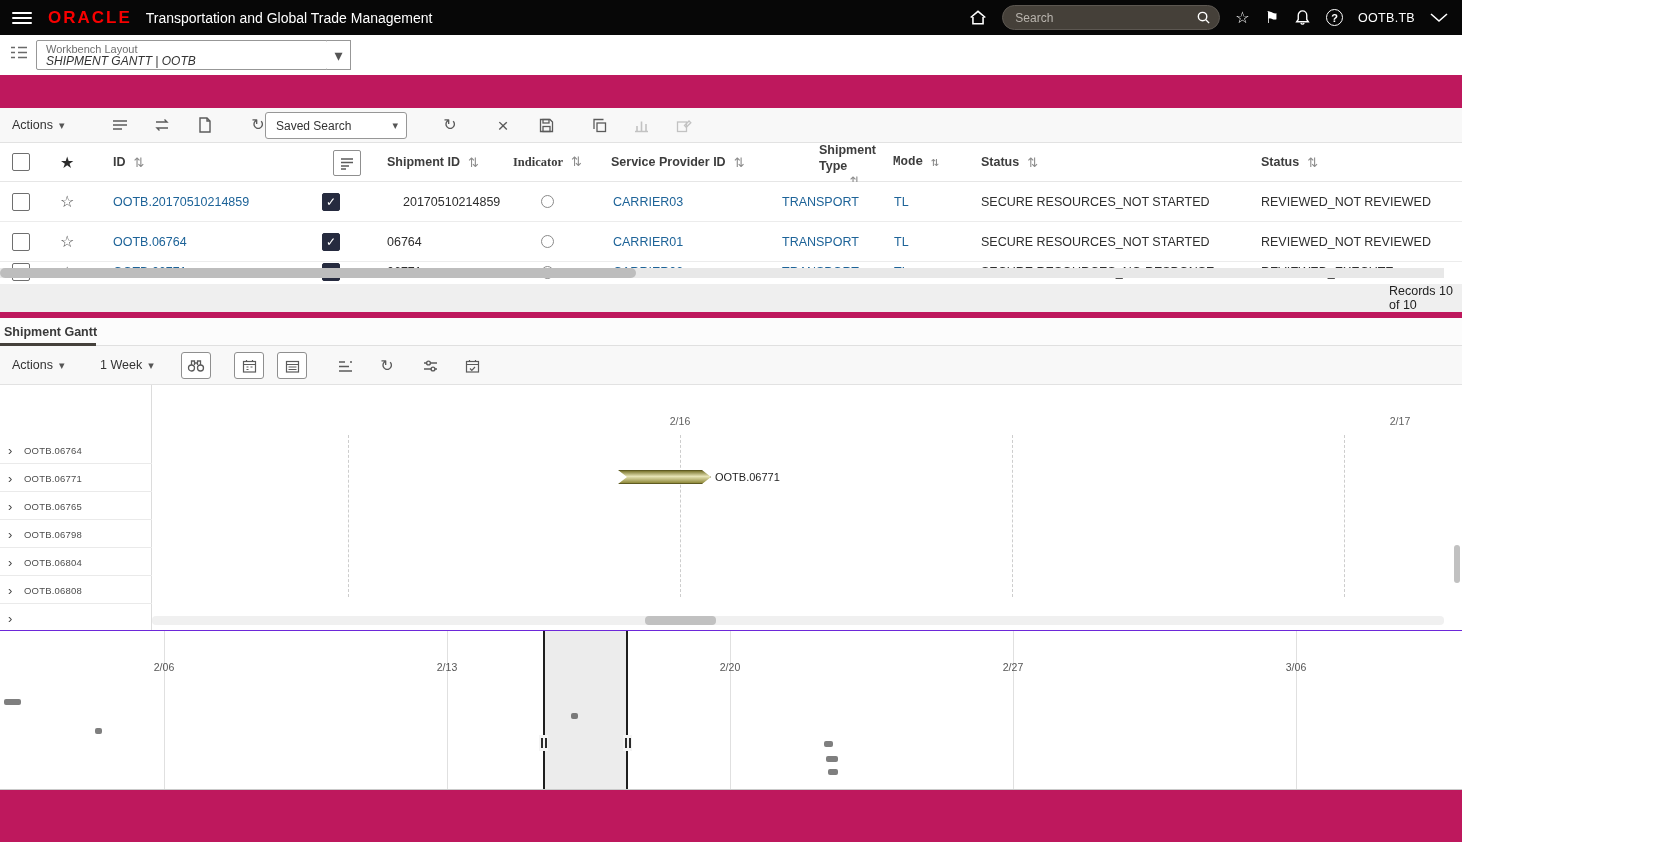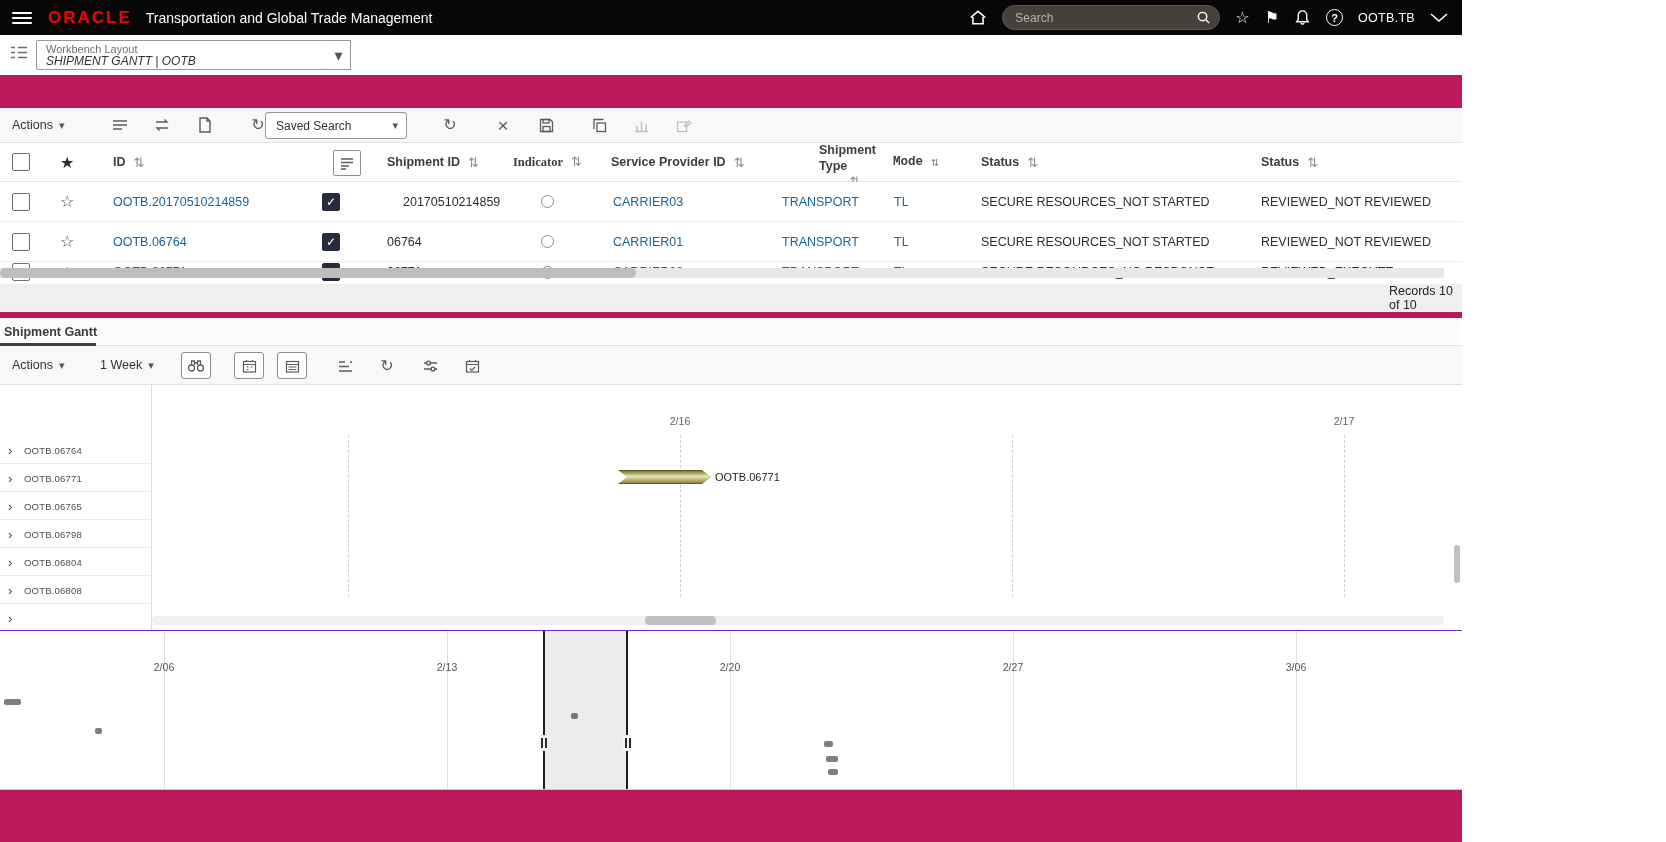--- a/index.html
+++ b/index.html
@@ -414,21 +414,21 @@
     <span class="right-ctl" style="left:1538px;width:22px;">
       <svg width="16" height="16" viewBox="0 0 16 16" fill="none" stroke="#5b5b5b" stroke-width="1.4">
           <rect x="2" y="5" width="9" height="9"></rect>
           <path d="M7 2h7v7M14 2 8.5 7.5"></path>
         </svg>
     </span>
   </div>
 
   <div class="gantt-body">
     <div class="g-axis-label" style="left:656px;">2/16</div>
-    <div class="g-axis-label" style="left:1320px;">2/17</div>
+    <div class="g-axis-label" style="left:1376px;">2/17</div>
     <div class="g-gridline" style="left:348px;"></div>
     <div class="g-gridline" style="left:680px;"></div>
     <div class="g-gridline" style="left:1012px;"></div>
     <div class="g-gridline" style="left:1344px;"></div>
 
     <div class="g-labelcol">
       <div class="g-row" style="top:51px;">
           <span class="g-expander g-chev-r"></span>
           <span class="g-rowlabel">OOTB.06764</span>
         </div>

